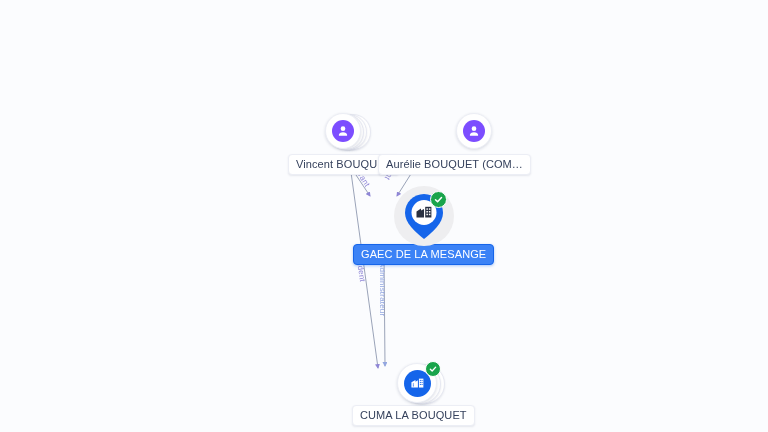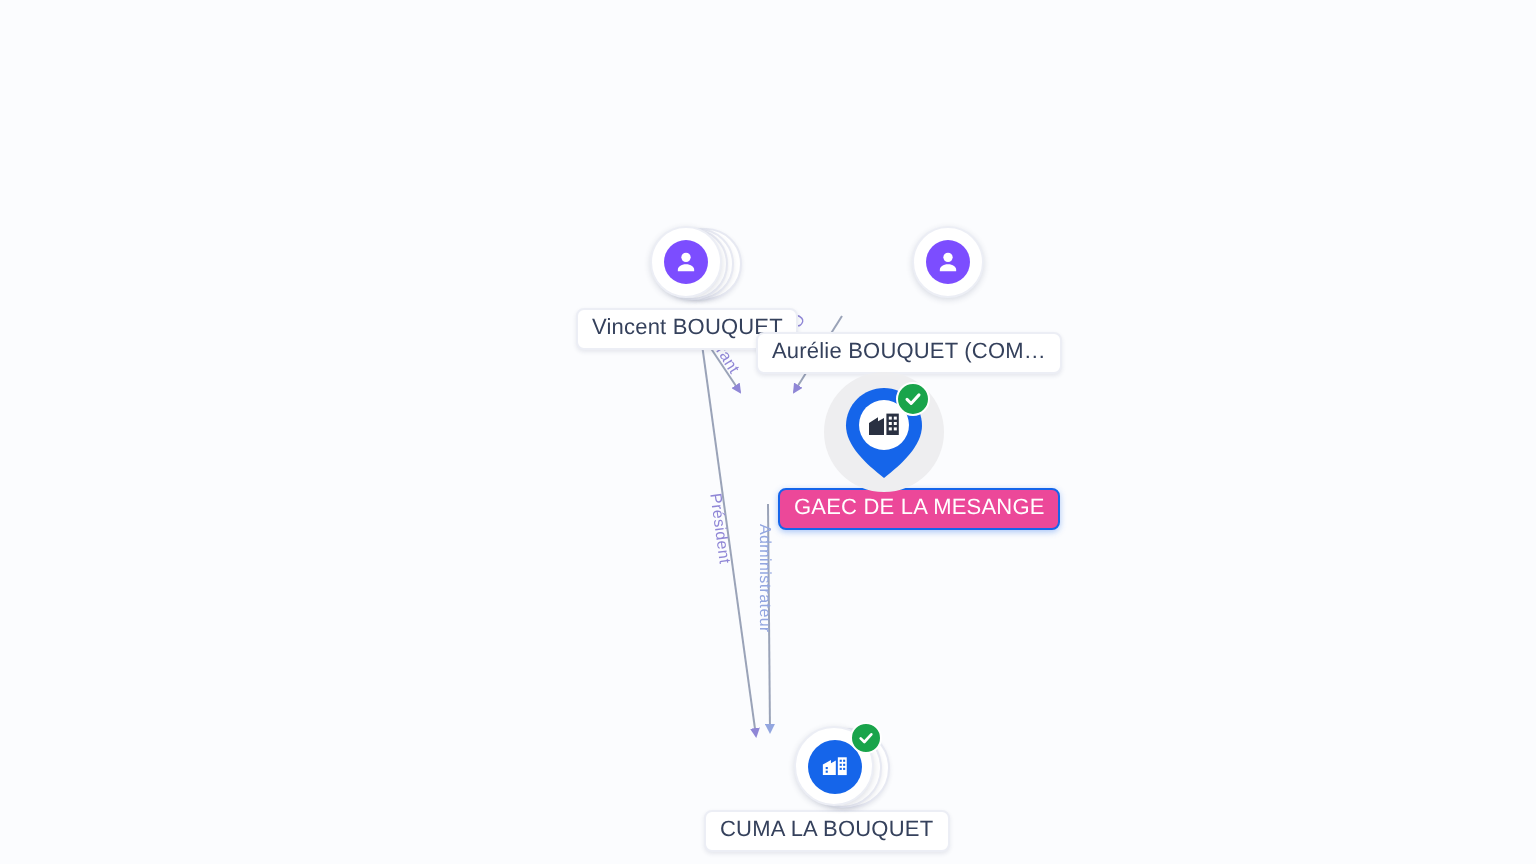--- a/index.html
+++ b/index.html
@@ -176,26 +176,25 @@
     white-space: nowrap;
     letter-spacing: 0.1px;
   }
   .chip.light {
     background: #ffffff;
     color: #35415c;
     border: 1px solid #eceef5;
     box-shadow: 0 1px 2px rgba(40,50,90,0.10);
   }
   .chip.selected {
-    background: #ec4899;
+    background: #3b82f6;
     color: #ffffff;
     border: 1px solid #1565ea;
     box-shadow: 0 1px 3px rgba(21,101,234,0.35);
     font-weight: 400;
-    margin-left: 36px;
   }
 
   
   .edge-label {
     position: absolute;
     font-size: 8px;
     line-height: 9px;
     white-space: nowrap;
     transform-origin: left top;
     letter-spacing: 0.2px;
@@ -256,21 +255,21 @@
     <div class="avatar-stack" style="width:34px;">
       <div class="avatar-main" style="left:19px;">
         <div class="avatar-disc">
           <svg width="14" height="14" viewBox="0 0 24 24" fill="#ffffff">
             <circle cx="12" cy="8" r="4"></circle>
             <path d="M12 14c-4.2 0-7 2.3-7 4.6V20h14v-1.4C19 16.3 16.2 14 12 14z"></path>
           </svg>
         </div>
       </div>
     </div>
-    <div class="chip light" style="margin-top:15px;">Aurélie BOUQUET (COM…</div>
+    <div class="chip light" style="margin-top:3px;">Aurélie BOUQUET (COM…</div>
   </div>
 
   <div class="node" style="left:353px; top:186px;">
     <div class="pin-halo">
       <div class="pin-wrap">
         <svg width="42" height="48" viewBox="0 0 42 48">
           <path d="M21 2 C10.5 2 2 10.4 2 20.8 C2 31 12 40 21 47 C30 40 40 31 40 20.8 C40 10.4 31.5 2 21 2 Z" fill="#1565ea"></path>
           <circle cx="21" cy="20.5" r="12.5" fill="#ffffff"></circle>
           <g fill="#2a3142">
             <path d="M13.5 25.5 L13.5 19.5 L18 16.6 L18 18.6 L21 17 L21 25.5 Z"></path>

